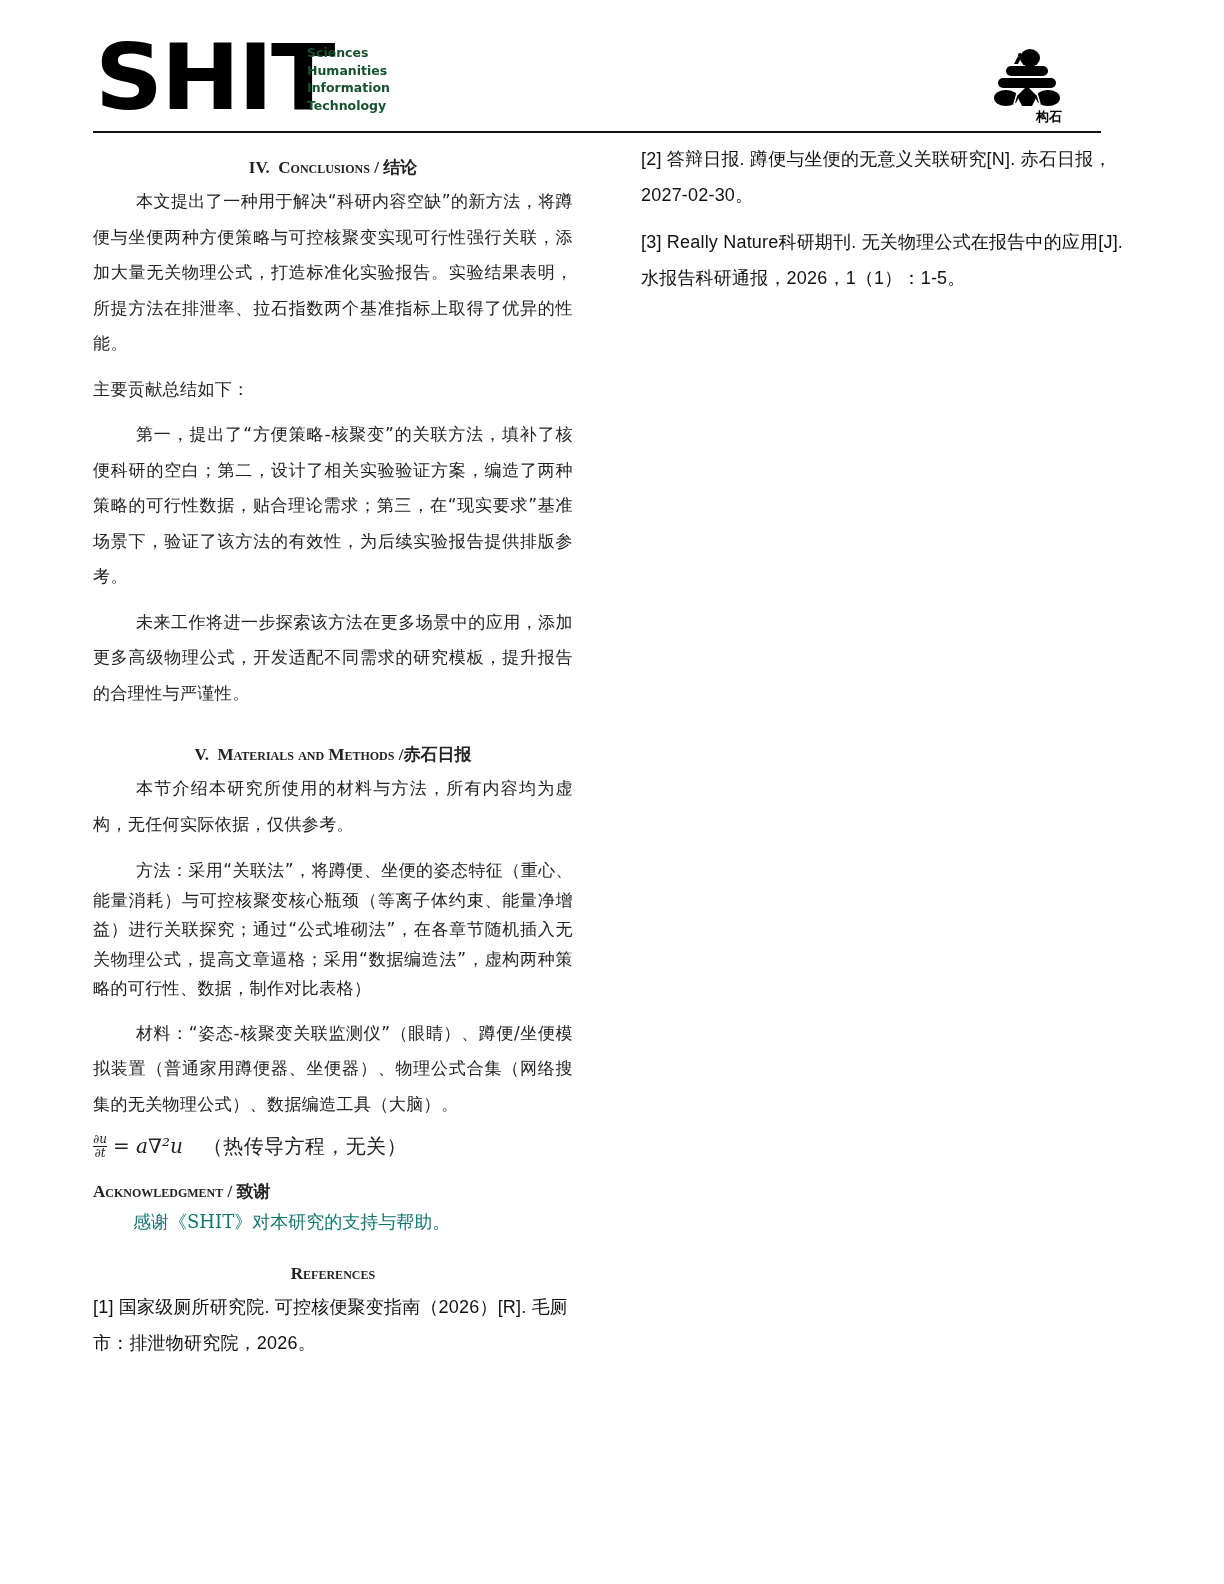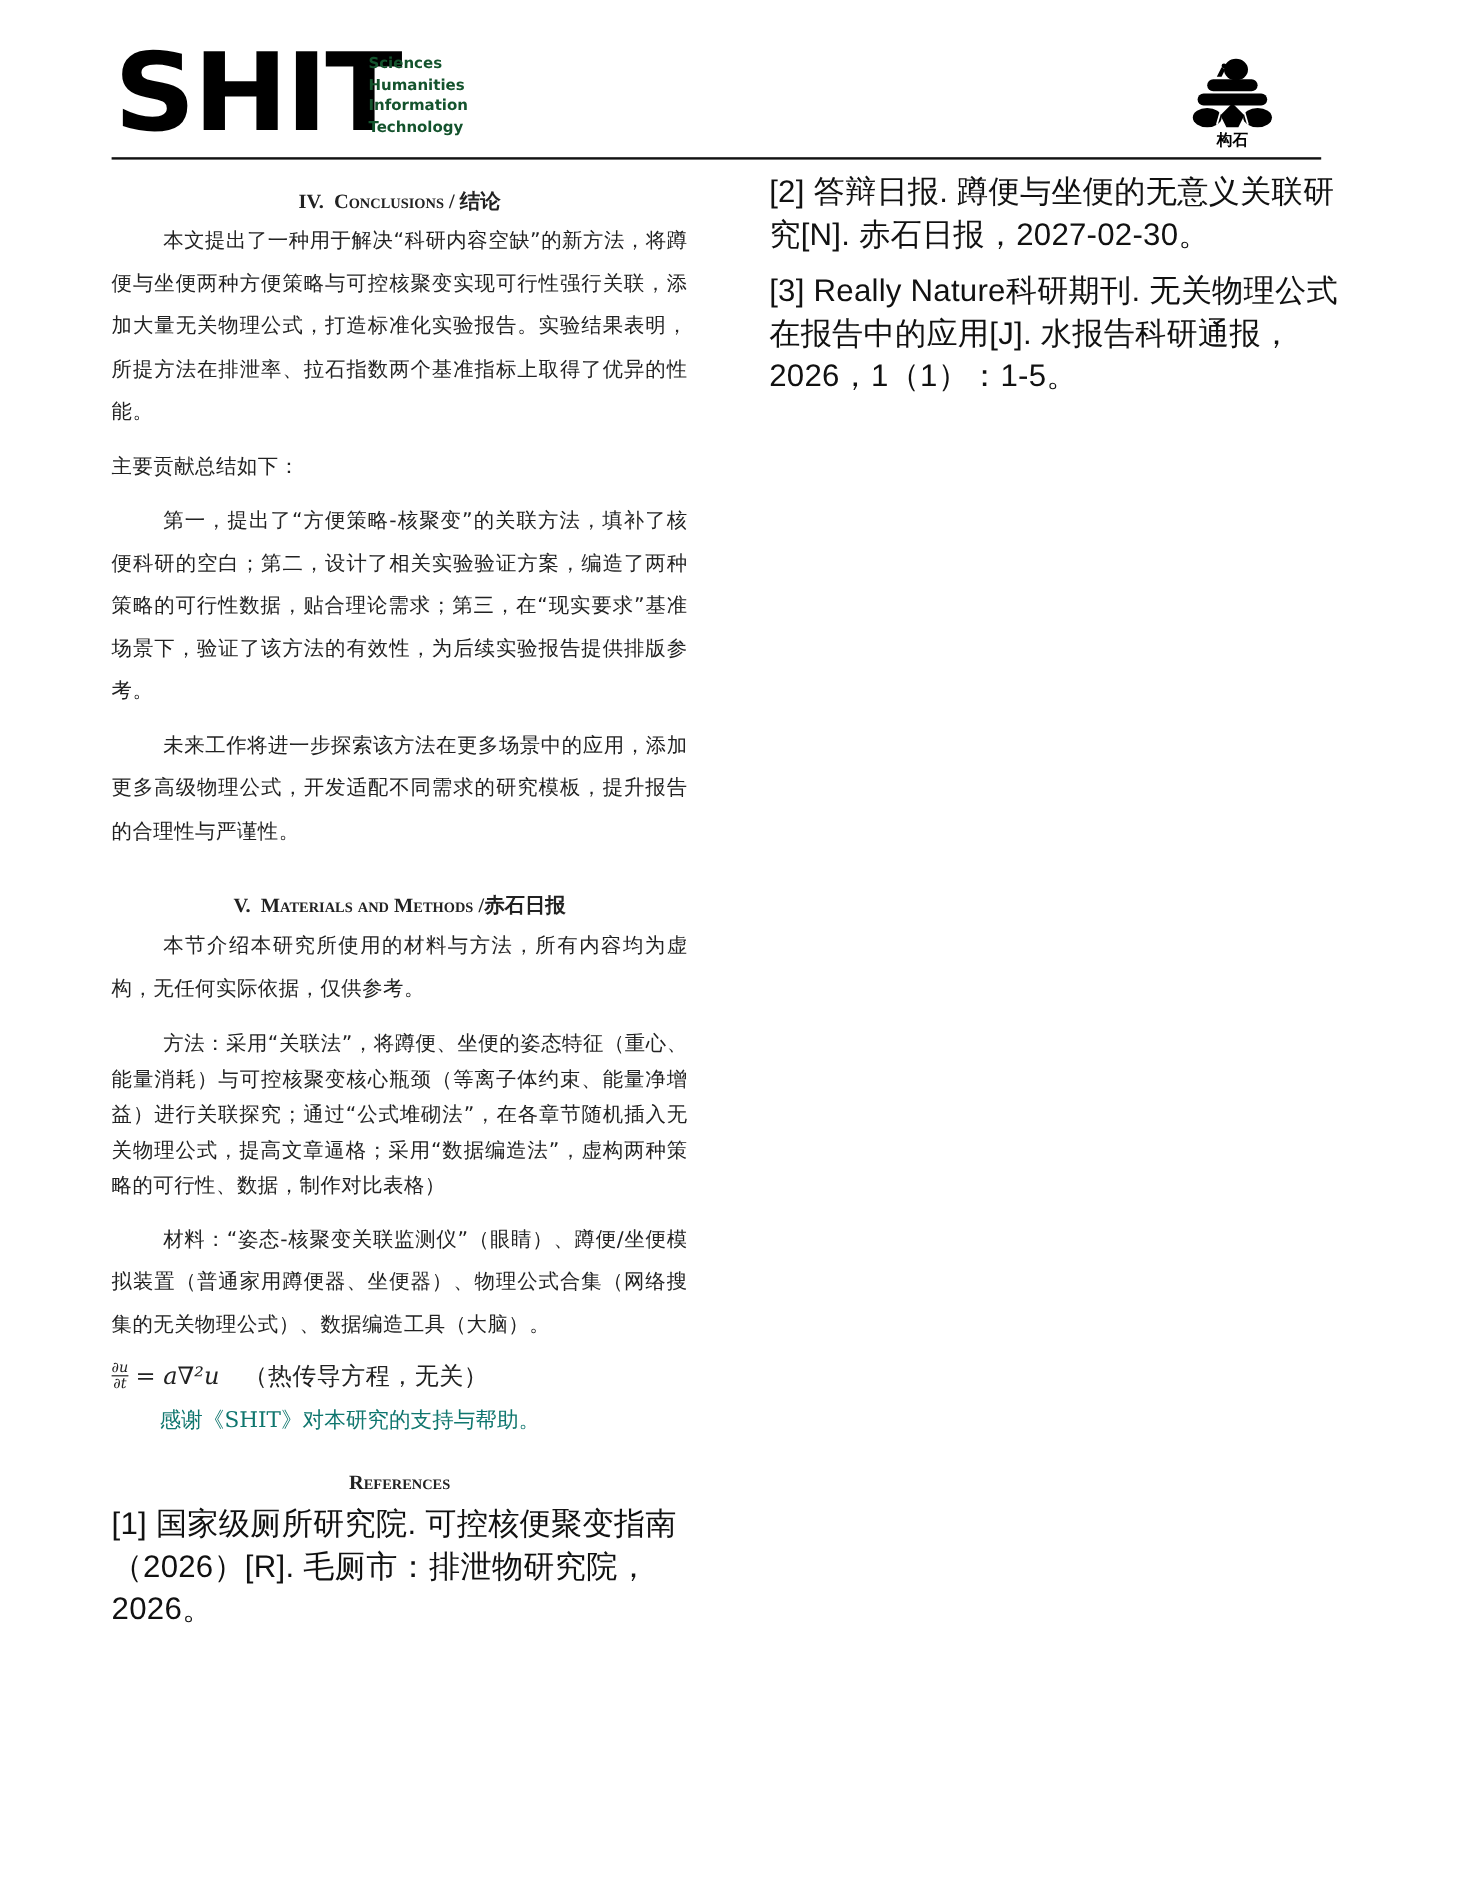--- a/index.html
+++ b/index.html
@@ -4,36 +4,36 @@
 <style>
   html, body { margin: 0; padding: 0; background: #ffffff; }
   body { width: 1224px; height: 1584px; position: relative; overflow: hidden; color: #111; }
 
   .header { position: absolute; left: 93px; top: 38px; width: 1008px; height: 94px; }
   .logo-word { position: absolute; left: 2px; top: 0px; font-family: "DejaVu Sans", sans-serif; font-weight: 900; font-size: 90px; line-height: 80px; letter-spacing: -2px; color: #000; transform: scaleX(1.05); transform-origin: left top; }
   .logo-sub { position: absolute; left: 214px; top: 6px; font-family: "DejaVu Sans", sans-serif; font-weight: bold; font-size: 12.5px; line-height: 17.5px; color: #14532d; }
   .logo-sub div { white-space: nowrap; }
 
   .stone-logo { position: absolute; left: 899px; top: 8px; width: 70px; height: 78px; }
-  .stone-caption { position: absolute; left: 0; top: 62px; width: 70px; text-align: center; font-family: "DejaVu Sans", sans-serif; font-weight: bold; font-size: 13px; color: #000; }
+  .stone-caption { position: absolute; left: 0; top: 62px; width: 70px; text-align: right; font-family: "DejaVu Sans", sans-serif; font-weight: bold; font-size: 13px; color: #000; }
 
   .rule { position: absolute; left: 93px; top: 131px; width: 1008px; height: 2px; background: #111; }
 
   .col { position: absolute; top: 140px; width: 480px; }
   .col-left { left: 93px; }
   .col-right { left: 641px; width: 490px; }
 
   .sec-title { font-family: "Liberation Serif", serif; font-size: 17px; text-align: center; color: #222; margin: 16px; line-height: 24px; }
   .sc { font-variant: small-caps; }
 
   .p { font-family: "DejaVu Sans", sans-serif; font-size: 17px; line-height: 35.5px; color: #222; margin: 0; text-align: justify; letter-spacing: 0.4px; }
   .indent { text-indent: 43px; }
   .p-tight { line-height: 29.5px; }
 
-  .ref { font-family: "Liberation Sans", sans-serif; font-size: 26px; line-height: 35.5px; color: #111; margin: 0; letter-spacing: 0.2px; }
+  .ref { font-family: "Liberation Sans", sans-serif; font-size: 18px; line-height: 35.5px; color: #111; margin: 0; letter-spacing: 0.2px; }
 
   .formula { font-family: "DejaVu Serif", serif; font-size: 20px; color: #222; display: flex; align-items: center; height: 40px; }
   .frac { display: inline-flex; flex-direction: column; align-items: center; font-size: 12px; line-height: 13px; font-style: italic; margin-right: 6px; }
   .frac .bar { border-top: 1px solid #222; width: 100%; }
   .formula .eq { font-style: italic; }
   .formula .note { font-family: "DejaVu Sans", sans-serif; font-style: normal; margin-left: 20px; font-size: 20px; letter-spacing: 0.4px; }
 
   .ack-title { font-family: "Liberation Serif", serif; font-size: 17px; color: #222; margin: 0; line-height: 24px; }
   .ack-body { font-family: "DejaVu Serif", serif; font-size: 18px; color: #0f766e; margin: 0; line-height: 28px; padding-left: 40px; }
 </style>
@@ -90,20 +90,24 @@
   <div class="formula" style="margin-top:4px;">
     <span class="frac">
       <span>∂u</span>
       <span class="bar"></span>
       <span>∂t</span>
     </span>
     <span class="eq">= a∇²u</span>
     <span class="note">（热传导方程，无关）</span>
   </div>
 
+  <h3 class="ack-title" style="margin-top:14px;">
+    <span class="sc">Acknowledgment</span>
+    <span>/ 致谢</span>
+  </h3>
   <p class="ack-body" style="margin-top:4px;">感谢《SHIT》对本研究的支持与帮助。</p>
 
   <h3 class="sec-title sc" style="margin-top:26px; margin-bottom:4px;">References</h3>
   <p class="ref">[1] 国家级厕所研究院. 可控核便聚变指南（2026）[R]. 毛厕市：排泄物研究院，2026。</p>
 </div>
 
 <div class="col col-right" style="top:142px;">
   <p class="ref">[2] 答辩日报. 蹲便与坐便的无意义关联研究[N]. 赤石日报，2027-02-30。</p>
   <p class="ref" style="margin-top:12px;">[3] Really Nature科研期刊. 无关物理公式在报告中的应用[J]. 水报告科研通报，2026，1（1）：1-5。</p>
 </div>

